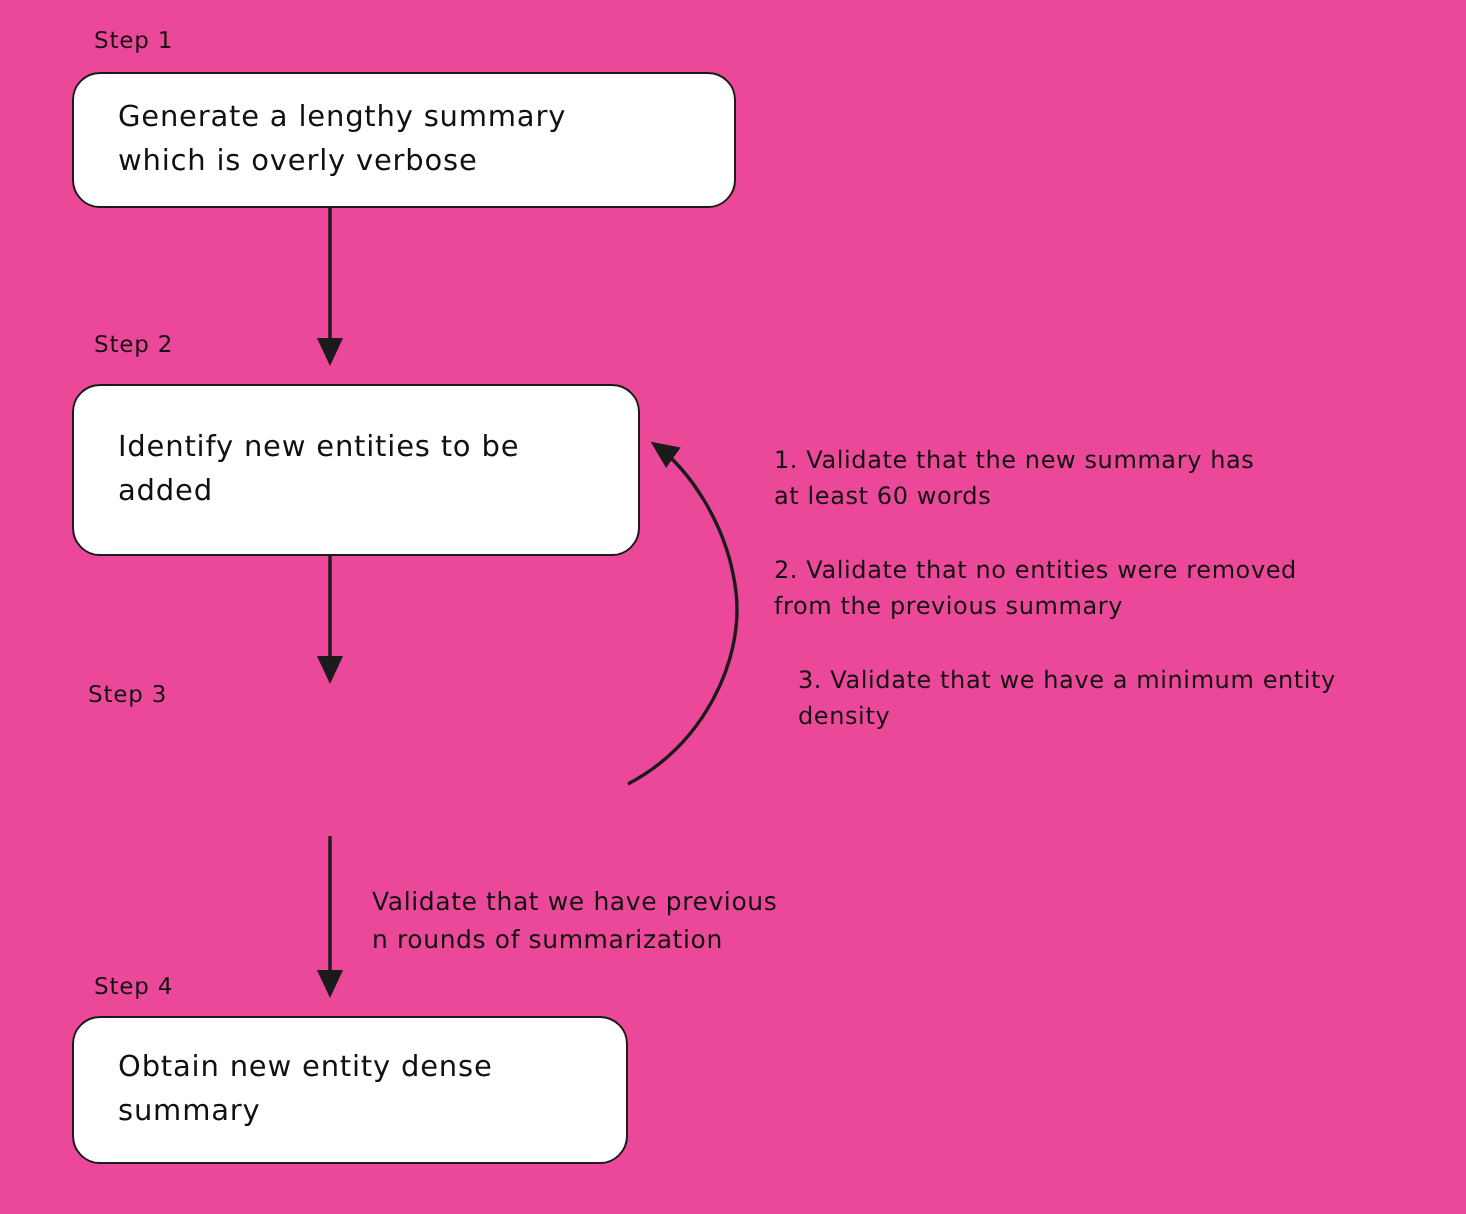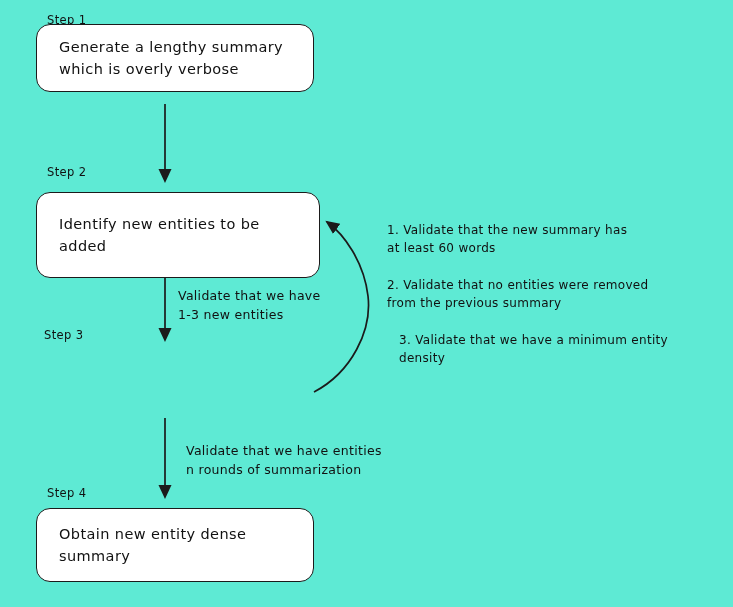--- a/index.html
+++ b/index.html
@@ -8,21 +8,21 @@
     padding: 0;
     background: #ffffff;
   }
   body {
     font-family: "DejaVu Sans", sans-serif;
   }
   #canvas {
     position: relative;
     width: 733px;
     height: 607px;
-    background: #5eead4;
+    background: #ec4899;
     overflow: hidden;
   }
   #edges {
     position: absolute;
     left: 0;
     top: 0;
     width: 733px;
     height: 607px;
     pointer-events: none;
   }
@@ -99,42 +99,40 @@
       <line x1="165" y1="418" x2="165" y2="497" stroke="#1b1b1b" stroke-width="1.7" marker-end="url(#arrowhead)"></line>
     </g>
 
     <g>
       <path d="M 314,392 C 352,372 372,330 368,296 C 364,262 344,234 327,222" fill="none" stroke="#1b1b1b" stroke-width="1.7" marker-end="url(#arrowhead-small)"></path>
     </g>
   </svg>
 
   <div class="step-tag" style="left:47px; top:13px;">Step 1</div>
   <div class="step-tag" style="left:47px; top:165px;">Step 2</div>
-  <div class="step-tag" style="left:44px; top:328px;">Step 3</div>
+  <div class="step-tag" style="left:44px; top:340px;">Step 3</div>
   <div class="step-tag" style="left:47px; top:486px;">Step 4</div>
 
-  <div class="node" style="left:36px; top:24px; width:278px; height:68px;">
+  <div class="node" style="left:36px; top:36px; width:332px; height:68px;">
     <span class="node-label">Generate a lengthy summary
 which is overly verbose</span>
   </div>
 
   <div class="node" style="left:36px; top:192px; width:284px; height:86px;">
     <span class="node-label">Identify new entities to be
 added</span>
   </div>
 
 
   <div class="node" style="left:36px; top:508px; width:278px; height:74px;">
     <span class="node-label">Obtain new entity dense
 summary</span>
   </div>
 
-  <div class="edge-label" style="left:178px; top:287px;">Validate that we have
-1-3 new entities</div>
-  <div class="edge-label" style="left:186px; top:442px;">Validate that we have entities
+  <div class="edge-label" style="left:186px; top:442px;">Validate that we have previous
 n rounds of summarization</div>
 
   <div class="note-item" style="left:387px; top:221px;">1. Validate that the new summary has
 at least 60 words</div>
   <div class="note-item" style="left:387px; top:276px;">2. Validate that no entities were removed
 from the previous summary</div>
   <div class="note-item" style="left:399px; top:331px;">3. Validate that we have a minimum entity
 density</div>
 
 </div>

